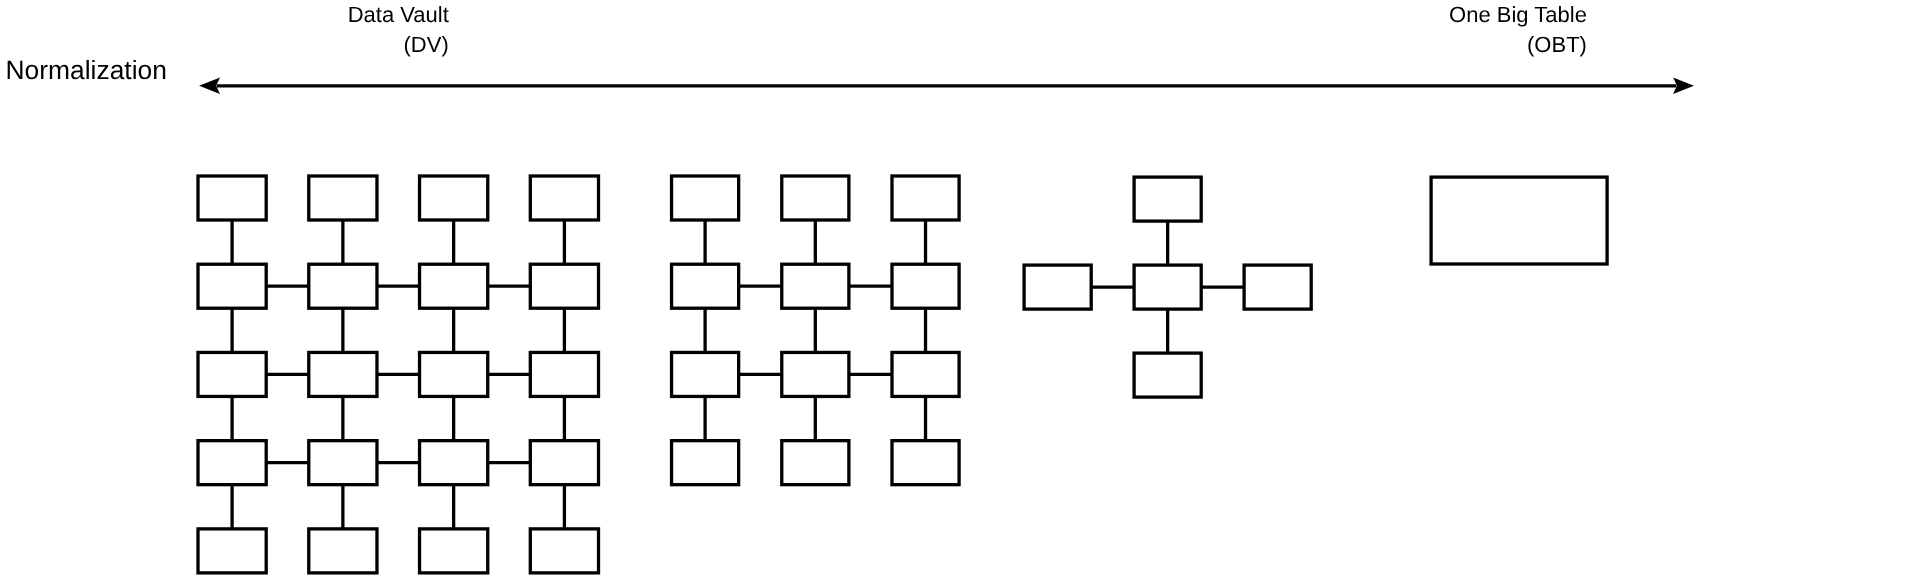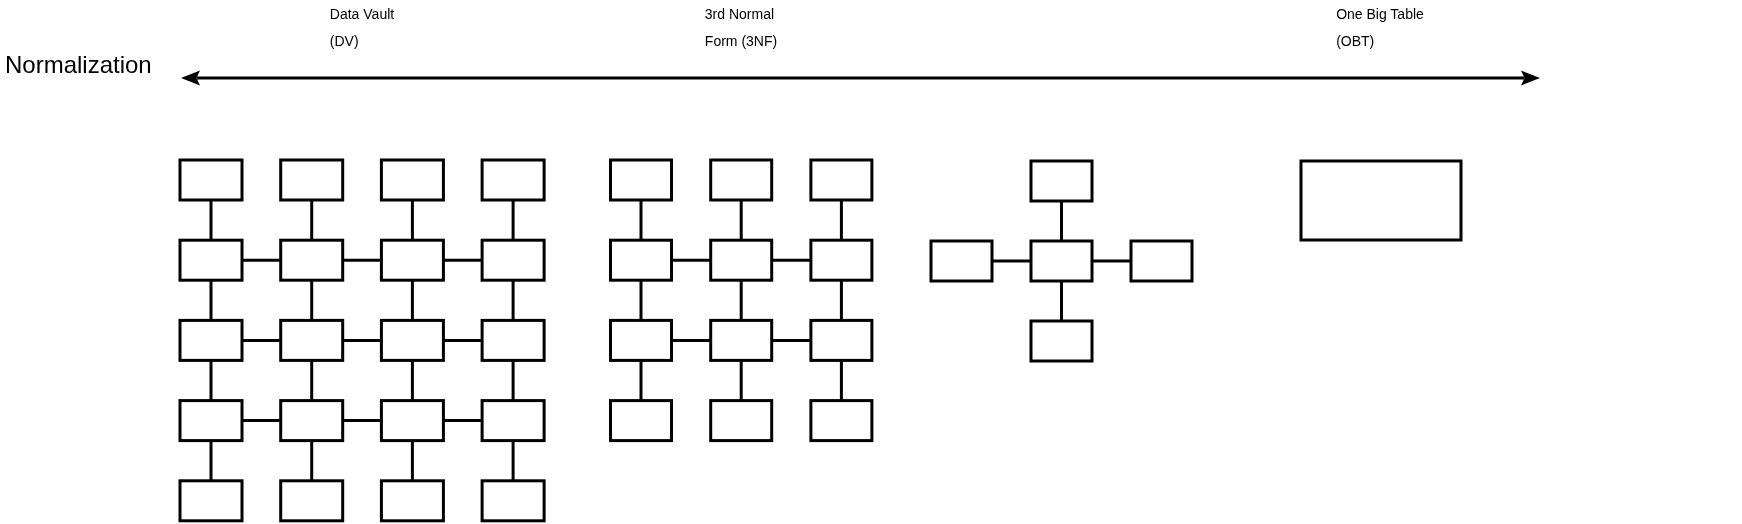--- a/index.html
+++ b/index.html
@@ -19,45 +19,41 @@
     font-size: 24px;
     line-height: 27px;
     white-space: nowrap;
   }
   .side-label.left  { left: 5px; }
   .side-label.right { left: 1563px; }
   .model-label {
     position: absolute;
     top: 1px;
     transform: translateX(-50%);
-    font-size: 14px;
+    font-size: 20px;
     line-height: 27px;
-    text-align: left;
+    text-align: right;
     white-space: nowrap;
   }
   .axis-svg, .diagram-svg {
     position: absolute;
     left: 0;
     top: 0;
   }
 </style>
 </head>
 <body>
 
 <div class="canvas">
 
   <div class="side-label left">Normalization</div>
 
   <div class="model-label" style="left:362px">
     <div>Data Vault</div>
     <div>(DV)</div>
-  </div>
-  <div class="model-label" style="left:741px">
-    <div>3rd Normal</div>
-    <div>Form (3NF)</div>
   </div>
   <div class="model-label" style="left:1380px">
     <div>One Big Table</div>
     <div>(OBT)</div>
   </div>
 
   <svg class="axis-svg" width="1742" height="524">
     <line x1="197" y1="78" x2="1524" y2="78" stroke="#000000" stroke-width="3"></line>
     <polygon points="181,78 200,70.5 196.5,78 200,85.5" fill="#000000"></polygon>
     <polygon points="1540,78 1521,70.5 1524.5,78 1521,85.5" fill="#000000"></polygon>

